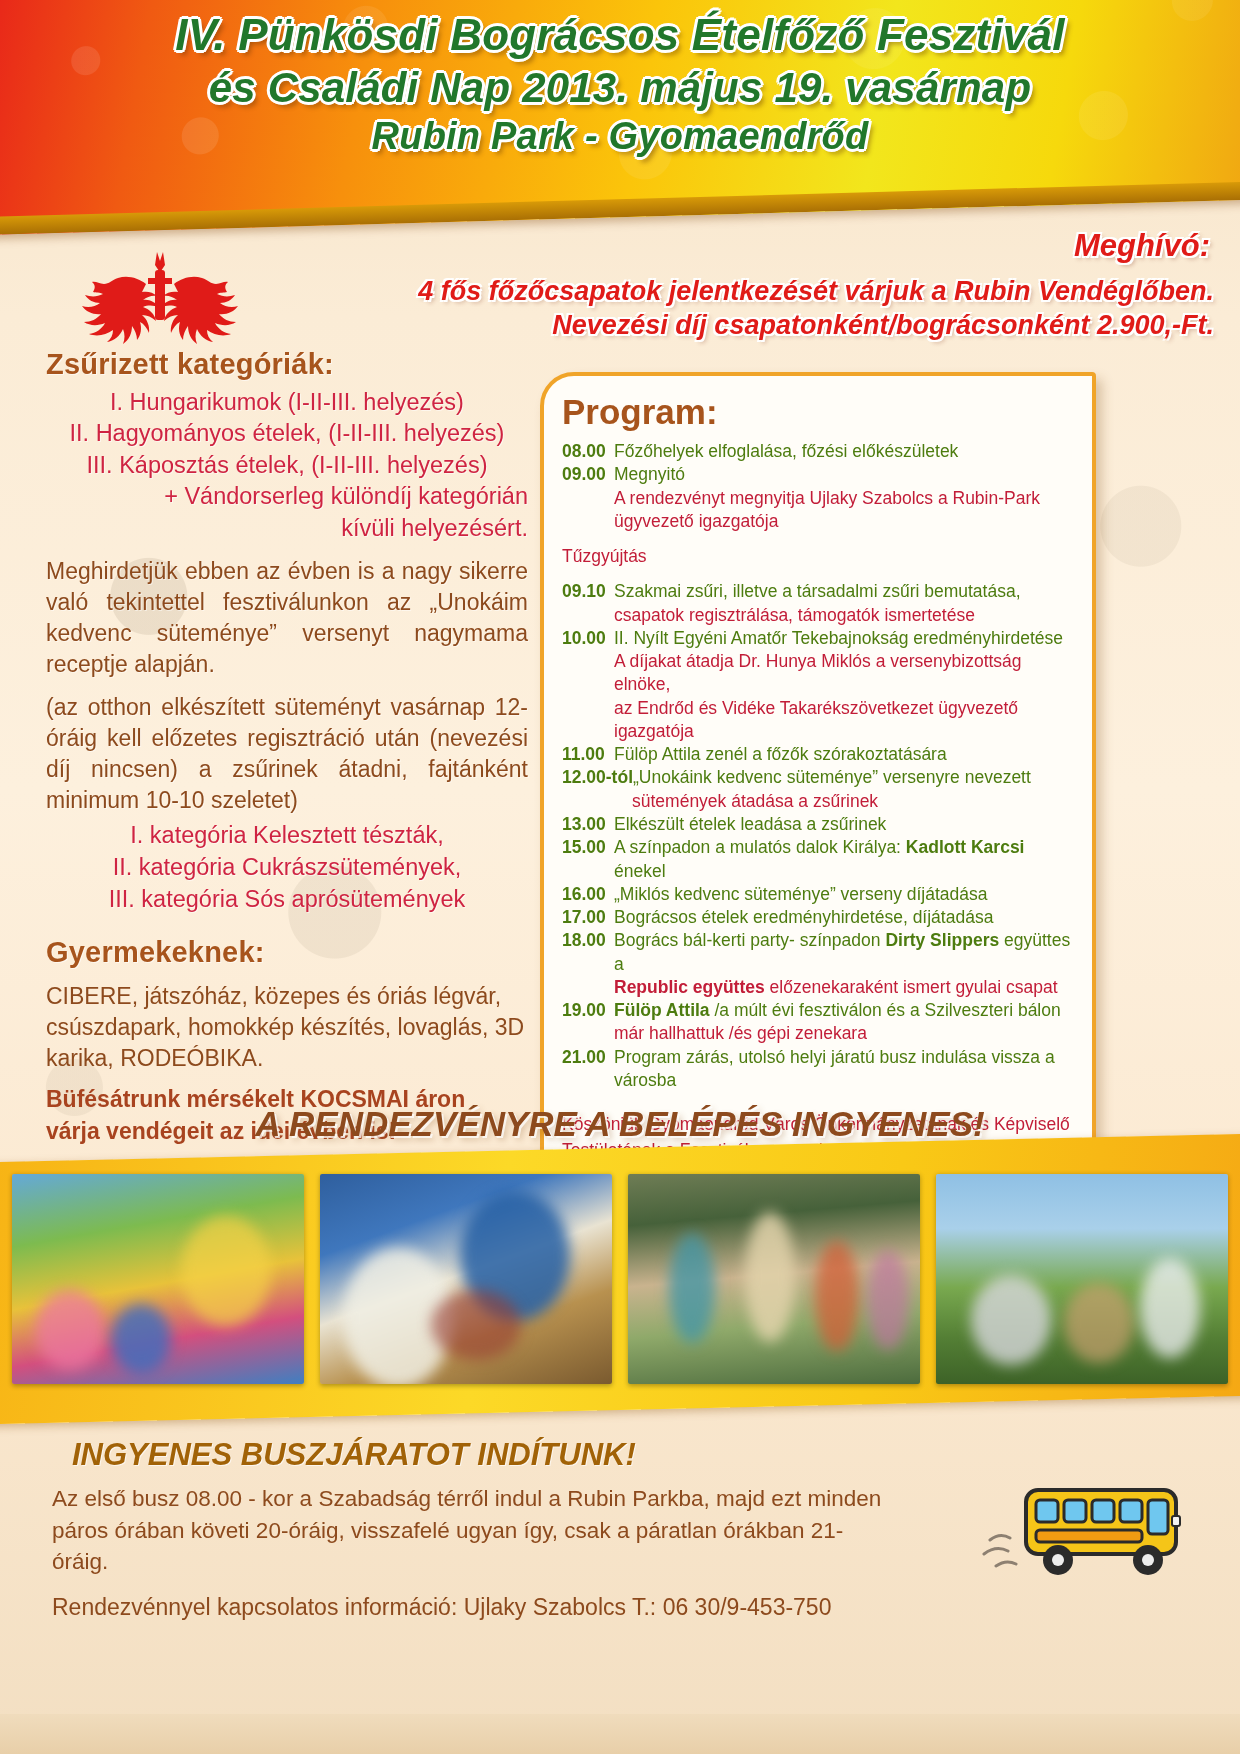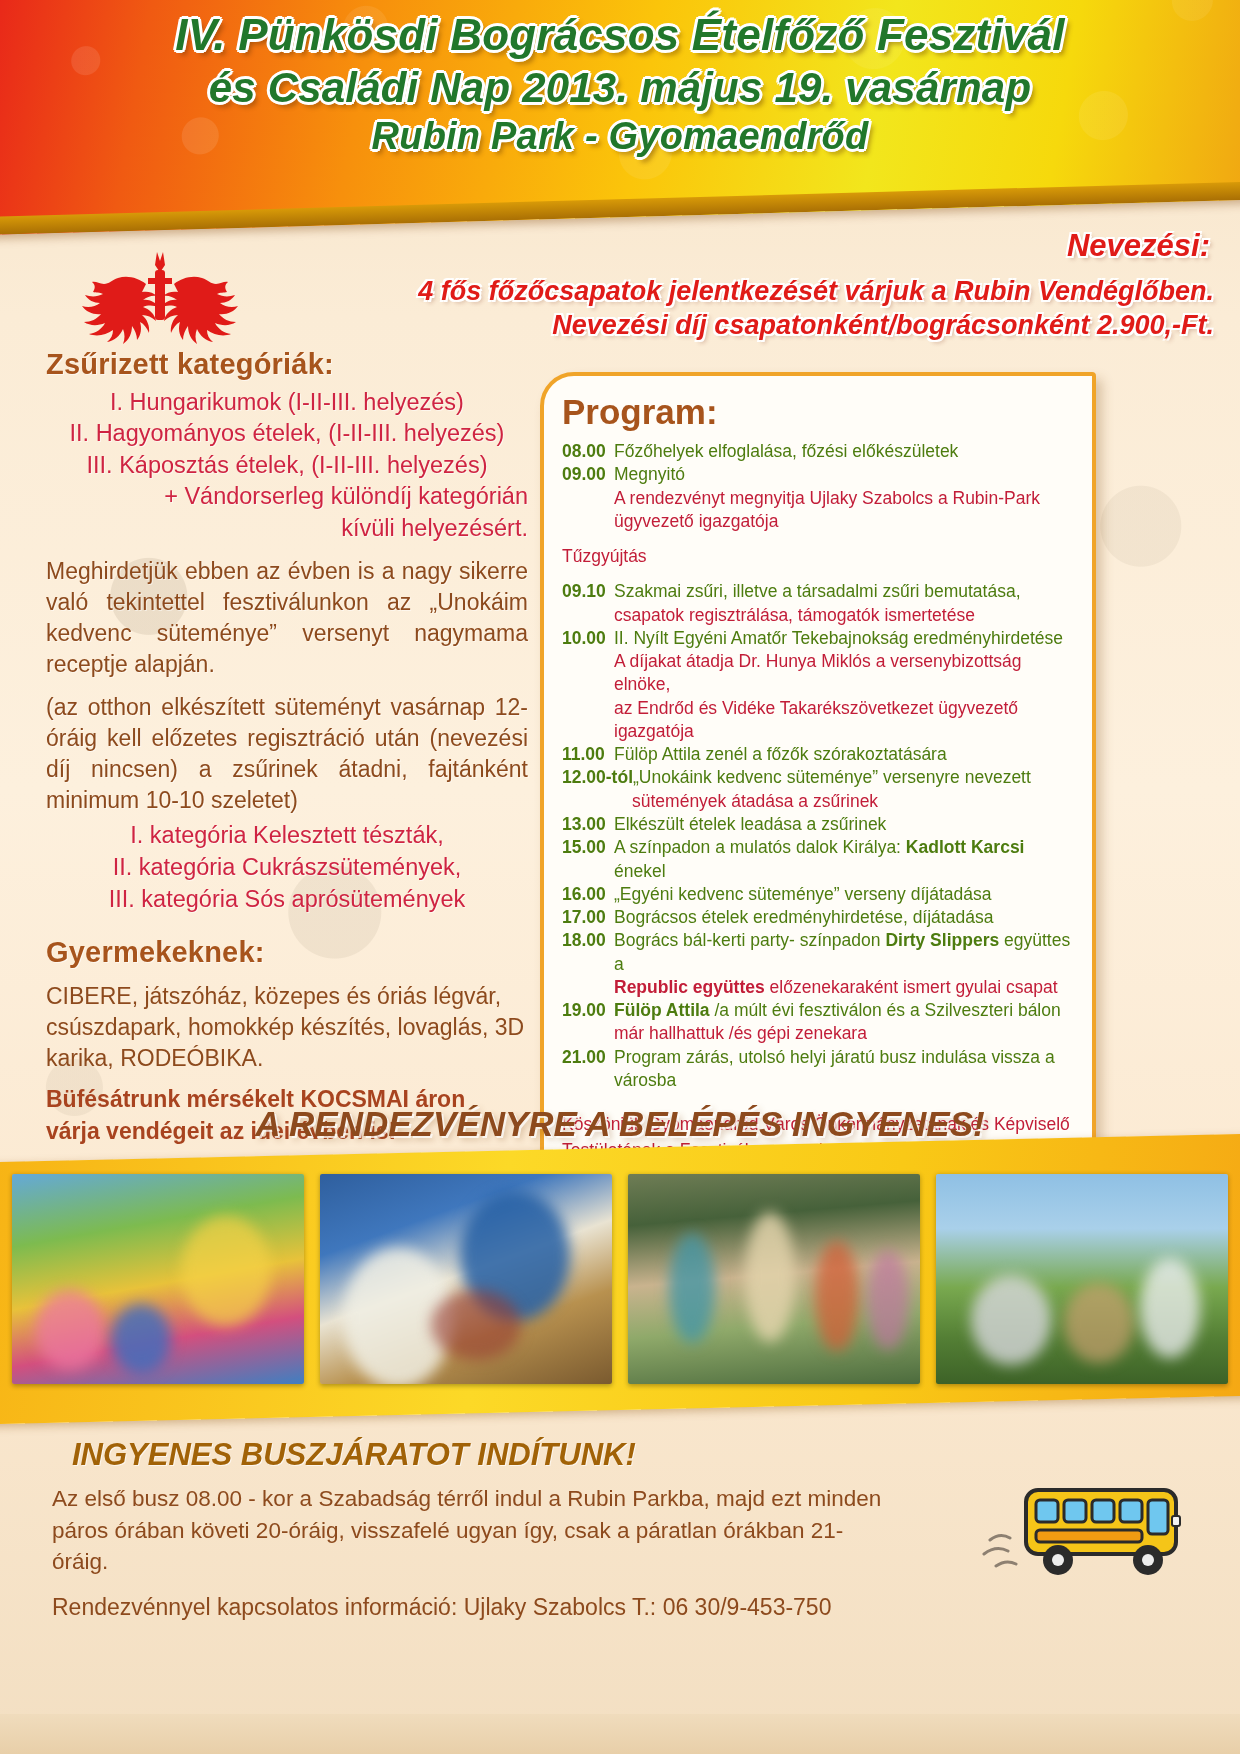--- a/index.html
+++ b/index.html
@@ -215,21 +215,21 @@
 
 <div class="banner">
   <div class="banner-inner">
     <div class="title-l t1">IV. Pünkösdi Bográcsos Ételfőző Fesztivál</div>
     <div class="title-l t2">és Családi Nap 2013. május 19. vasárnap</div>
     <div class="title-l t3">Rubin Park - Gyomaendrőd</div>
   </div>
   <div class="cap"></div>
 </div>
 
-<div class="meghivo">Nevezési:</div>
+<div class="meghivo">Meghívó:</div>
 <div class="invite-line inv1">4 fős főzőcsapatok jelentkezését várjuk a Rubin Vendéglőben.</div>
 <div class="invite-line inv2">Nevezési díj csapatonként/bográcsonként 2.900,-Ft.</div>
 
 <svg class="crest" viewBox="0 0 200 100">
   <g fill="#e01b18">
     <path d="M97 4 l3 9 3-9 2 13 -4 6 h-2 l-4-6z"></path>
     <rect x="95" y="22" width="10" height="50" rx="3"></rect>
     <path d="M88 30 h24 v6 h-24z"></path>
 
     <path d="M86 36 c-8-6-18-9-28-6 -6 2-9 6-14 6 -5 0-8-3-12-2 4 3 3 7 1 10 3 1 7 0 10 2 -6 3-12 3-18 1 3 5 9 8 15 8 -5 4-12 5-18 3 4 6 12 9 19 8 -4 5-10 8-17 8 6 4 14 4 21 1 -3 6-9 10-16 11 8 3 17 1 24-4 0 5-2 9-6 12 7-1 13-6 16-13 2 5 2 10 0 15 6-4 9-11 9-18 3 4 5 9 5 14 4-5 5-12 3-18 4 2 7 6 9 11 1-7-2-14-7-18 5 0 10 2 14 6 -1-7-7-12-13-14 5-2 11-2 16 1 -3-6-10-9-16-8 4-3 9-5 14-4 -4-4-10-5-15-4z"></path>
@@ -303,21 +303,21 @@
       <div class="prog-row">
         <div class="prog-time">13.00</div>
         <div class="prog-text">Elkészült ételek leadása a zsűrinek</div>
       </div>
       <div class="prog-row">
         <div class="prog-time">15.00</div>
         <div class="prog-text">A színpadon a mulatós dalok Királya: <b class="nm">Kadlott Karcsi</b> énekel</div>
       </div>
       <div class="prog-row">
         <div class="prog-time">16.00</div>
-        <div class="prog-text">„Egyéni kedvenc süteménye” verseny díjátadása</div>
+        <div class="prog-text">„Miklós kedvenc süteménye” verseny díjátadása</div>
       </div>
       <div class="prog-row">
         <div class="prog-time">17.00</div>
         <div class="prog-text">Bográcsos ételek eredményhirdetése, díjátadása</div>
       </div>
       <div class="prog-row">
         <div class="prog-time">18.00</div>
         <div class="prog-text">Bogrács bál-kerti party- színpadon <b class="nm">Dirty Slippers</b> együttes a</div>
       </div>
       <div class="prog-cont"><b class="nm">Republic együttes</b> előzenekaraként ismert gyulai csapat</div>

